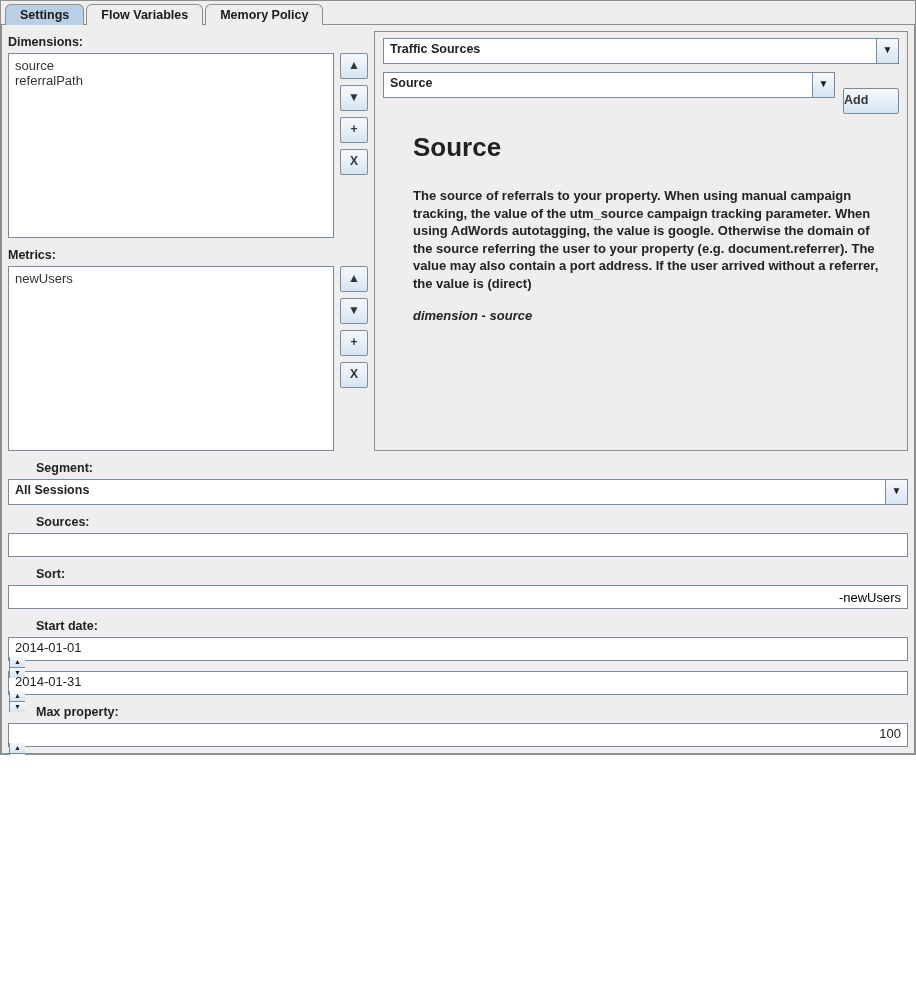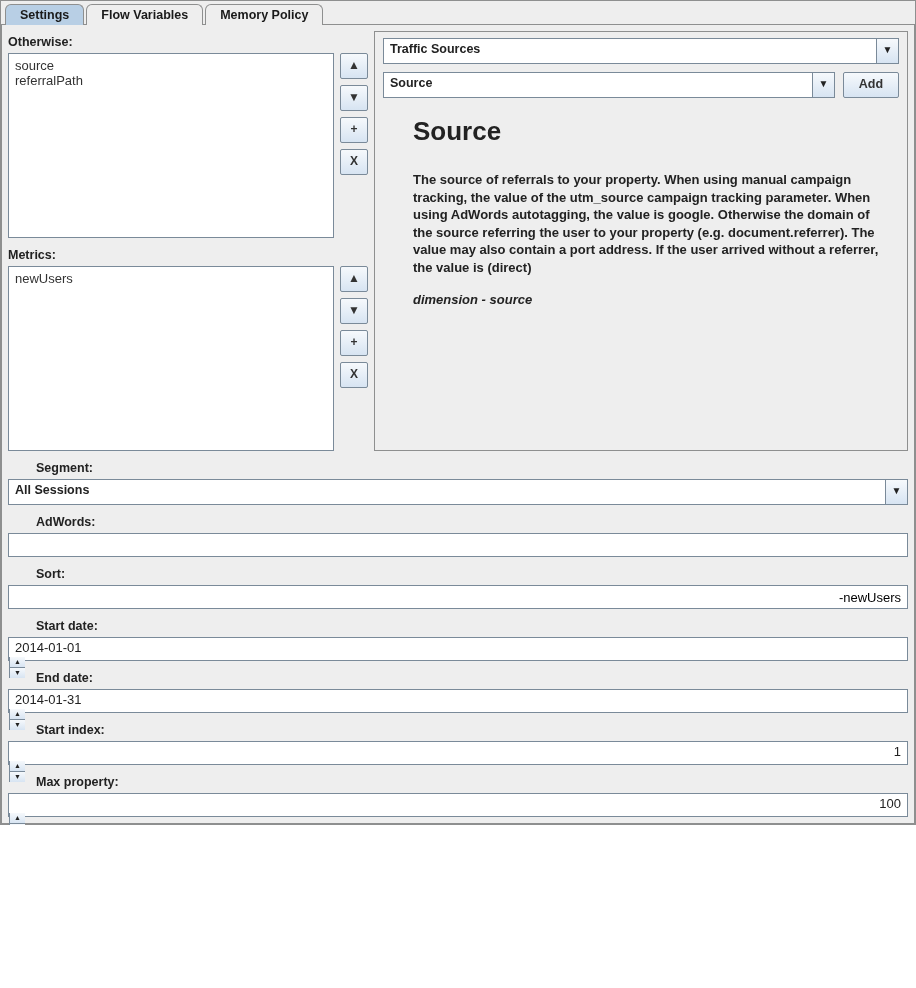--- a/index.html
+++ b/index.html
@@ -126,24 +126,25 @@
     gap: 8px;
   }
   .row-add .combo { flex: 1; }
   .add-btn {
     width: 56px;
     height: 26px;
     border: 1px solid #7a8a99;
     background: linear-gradient(#f6f9fc, #d7e4f2);
     font-weight: bold;
     color: #333;
-    text-align: center;
+    text-align: left;
     line-height: 22px;
     cursor: pointer;
     border-radius: 2px;
+    margin-top: 16px;
   }
   .detail {
     padding: 4px 10px 4px 30px;
   }
   .detail h1 {
     font-size: 26px;
     font-weight: 900;
     margin: 6px 0 24px 0;
     color: #222;
   }
@@ -210,21 +211,21 @@
 <div class="app">
   <div class="tabbar">
     <div class="tab active">Settings</div>
     <div class="tab">Flow Variables</div>
     <div class="tab">Memory Policy</div>
   </div>
   <div class="tab-panel">
 
     <div class="row-top">
       <div class="col-left">
-        <div class="label">Otherwise:</div>
+        <div class="label">Dimensions:</div>
         <div class="list-with-btns">
           <div class="listbox"><span>source</span>
 <span>referralPath</span></div>
           <div class="btn-col">
             <div class="small-btn">▲</div>
             <div class="small-btn">▼</div>
             <div class="small-btn">+</div>
             <div class="small-btn">X</div>
           </div>
         </div>
@@ -263,61 +264,50 @@
 
     <div class="form-row">
       <div class="label">Segment:</div>
       <div class="combo">
         <div class="combo-text">All Sessions</div>
         <div class="combo-btn">▼</div>
       </div>
     </div>
 
     <div class="form-row">
-      <div class="label">AdWords:</div>
+      <div class="label">Sources:</div>
       <input class="text-input" value="" style="">
     </div>
 
     <div class="form-row">
       <div class="label">Sort:</div>
       <input class="text-input" value="-newUsers" style="">
     </div>
 
     <div class="form-row">
       <div class="label">Start date:</div>
       <div class="spinner">
         <div class="sp-text">2014-01-01</div>
         <div class="sp-btns">
           <div>▲</div>
           <div>▼</div>
         </div>
       </div>
     </div>
 
     <div class="form-row">
-      <div class="label">End date:</div>
       <div class="spinner">
         <div class="sp-text">2014-01-31</div>
         <div class="sp-btns">
           <div>▲</div>
           <div>▼</div>
         </div>
       </div>
     </div>
 
-    <div class="form-row">
-      <div class="label">Start index:</div>
-      <div class="spinner num">
-        <div class="sp-text">1</div>
-        <div class="sp-btns">
-          <div>▲</div>
-          <div>▼</div>
-        </div>
-      </div>
-    </div>
 
     <div class="form-row">
       <div class="label">Max property:</div>
       <div class="spinner num">
         <div class="sp-text">100</div>
         <div class="sp-btns">
           <div>▲</div>
           <div>▼</div>
         </div>
       </div>

